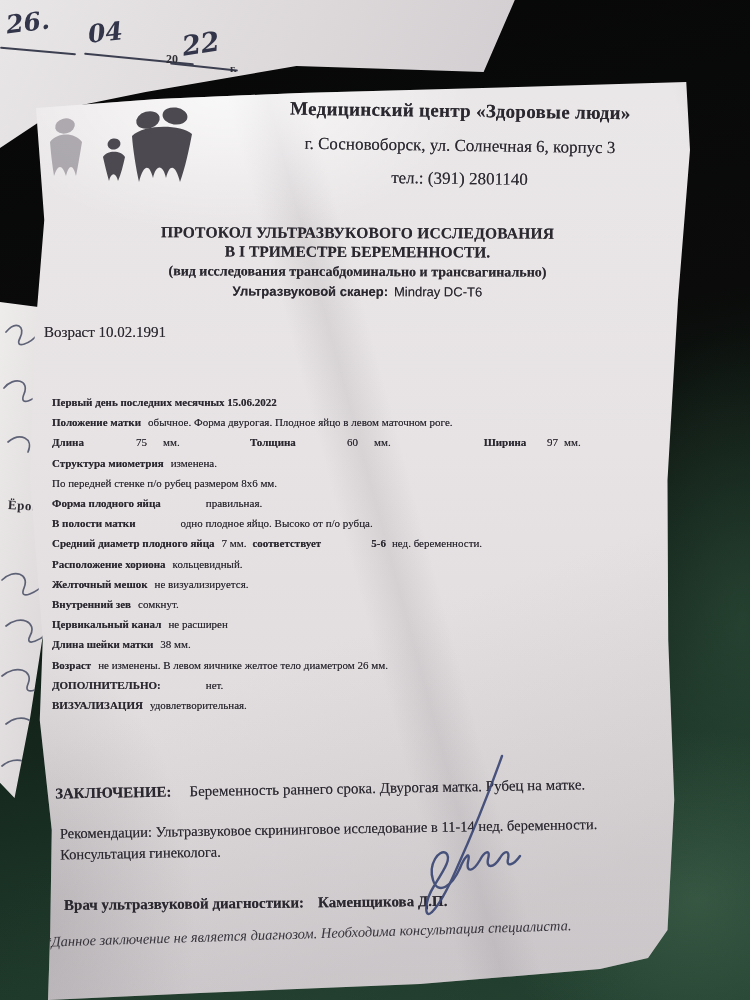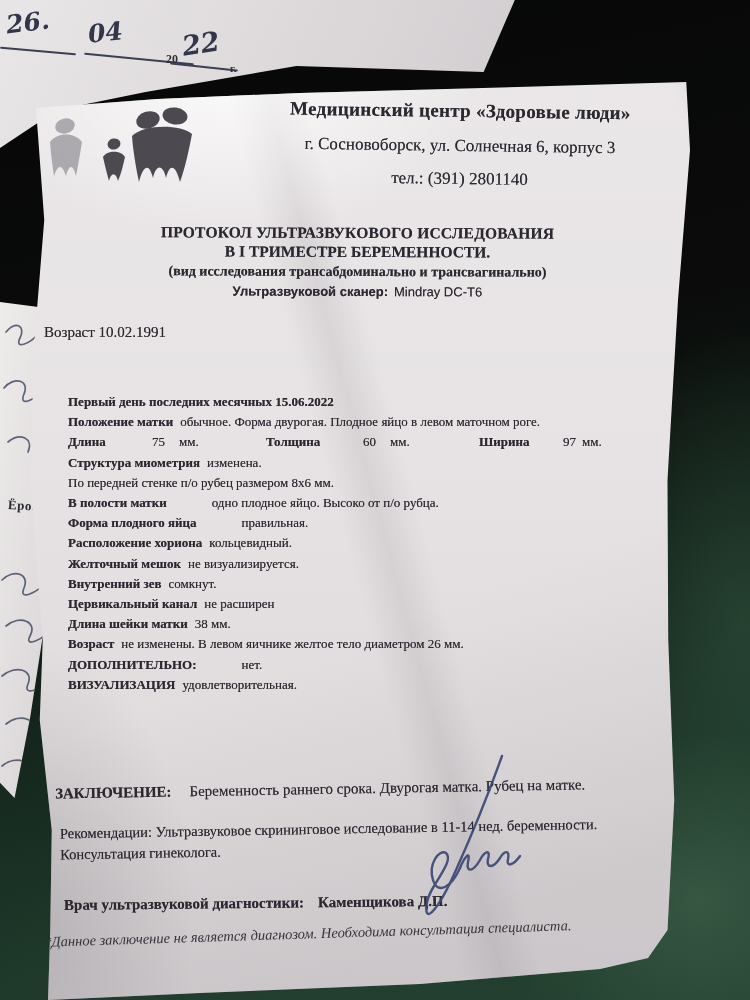--- a/index.html
+++ b/index.html
@@ -64,31 +64,31 @@
 
   .proto{left:75px;top:224px;width:565px;transform:rotate(.2deg);}
   .proto-1{font-size:15.5px;font-weight:700;letter-spacing:.2px;}
   .proto-2{font-size:15.5px;font-weight:700;margin-top:1px;}
   .proto-3{font-size:14px;font-weight:700;margin-top:3px;}
   .proto-4{font-size:13px;margin-top:4px;font-family:"Liberation Sans",sans-serif;}
   .proto-4 .lab{font-weight:700;margin-right:6px;}
 
   .patient{left:44px;top:322px;width:560px;font-size:15px;line-height:20px;}
 
-  .body{left:68px;top:392px;width:600px;font-size:13px;line-height:20.2px;}
+  .body{left:52px;top:392px;width:600px;font-size:11px;line-height:20.2px;}
   .row{white-space:nowrap;}
   .row .lab{font-weight:700;margin-right:7px;}
   .iw{display:inline-block;}
   .w-l1{width:84px;font-weight:700;}
   .w-v1{width:27px;}
   .w-u1{width:87px;}
   .w-l2{width:97px;font-weight:700;}
   .w-v2{width:27px;}
   .w-u2{width:89px;}
-  .w-l3{width:84px;font-weight:700;}
+  .w-l3{width:84px;font-weight:700;text-align:center;}
   .mr6{margin-right:6px;}
   .gap50{display:inline-block;width:50px;}
   .gap38{display:inline-block;width:38px;}
 
   .concl{left:55px;top:780px;width:640px;font-size:15px;transform:rotate(-1deg);}
   .concl .lab{font-weight:700;margin-right:18px;}
   .recs{left:60px;top:818px;width:620px;font-size:14.5px;line-height:21px;transform:rotate(-1deg);}
   .doctor{left:64px;top:894px;width:560px;font-size:15px;font-weight:700;transform:rotate(-.6deg);}
   .doctor .nm{margin-left:14px;}
   .footnote{left:44px;top:924px;width:620px;font-size:14.5px;font-style:italic;
@@ -175,27 +175,30 @@
         <span class="iw w-l1">Длина</span><span class="iw w-v1">75</span><span class="iw w-u1">мм.</span><span class="iw w-l2">Толщина</span><span class="iw w-v2">60</span><span class="iw w-u2">мм.</span><span class="iw w-l3">Ширина</span><span class="mr6">97</span><span>мм.</span>
       </div>
 
       <div class="row">
         <span class="lab">Структура миометрия</span><span>изменена.</span>
       </div>
 
       <div class="row">По передней стенке п/о рубец размером 8х6 мм.</div>
 
       <div class="row">
+        <span class="lab">Форма плодного яйца</span><span class="gap38"></span><span>правильная.</span>
+      </div>
+
+      <div class="row">
         <span class="lab">В полости матки</span><span class="gap38"></span><span>одно плодное яйцо. Высоко от п/о рубца.</span>
       </div>
 
       <div class="row">
-        <span class="lab">Форма плодного яйца</span><span class="gap38"></span><span>правильная.</span>
-      </div>
-
+        <span class="lab">Средний диаметр плодного яйца</span><span class="mr6">7 мм.</span><span class="b">соответствует</span><span class="gap50"></span><span class="b mr6">5-6</span><span>нед. беременности.</span>
+      </div>
 
 
       <div class="row">
         <span class="lab">Расположение хориона</span><span>кольцевидный.</span>
       </div>
 
       <div class="row">
         <span class="lab">Желточный мешок</span><span>не визуализируется.</span>
       </div>
 

